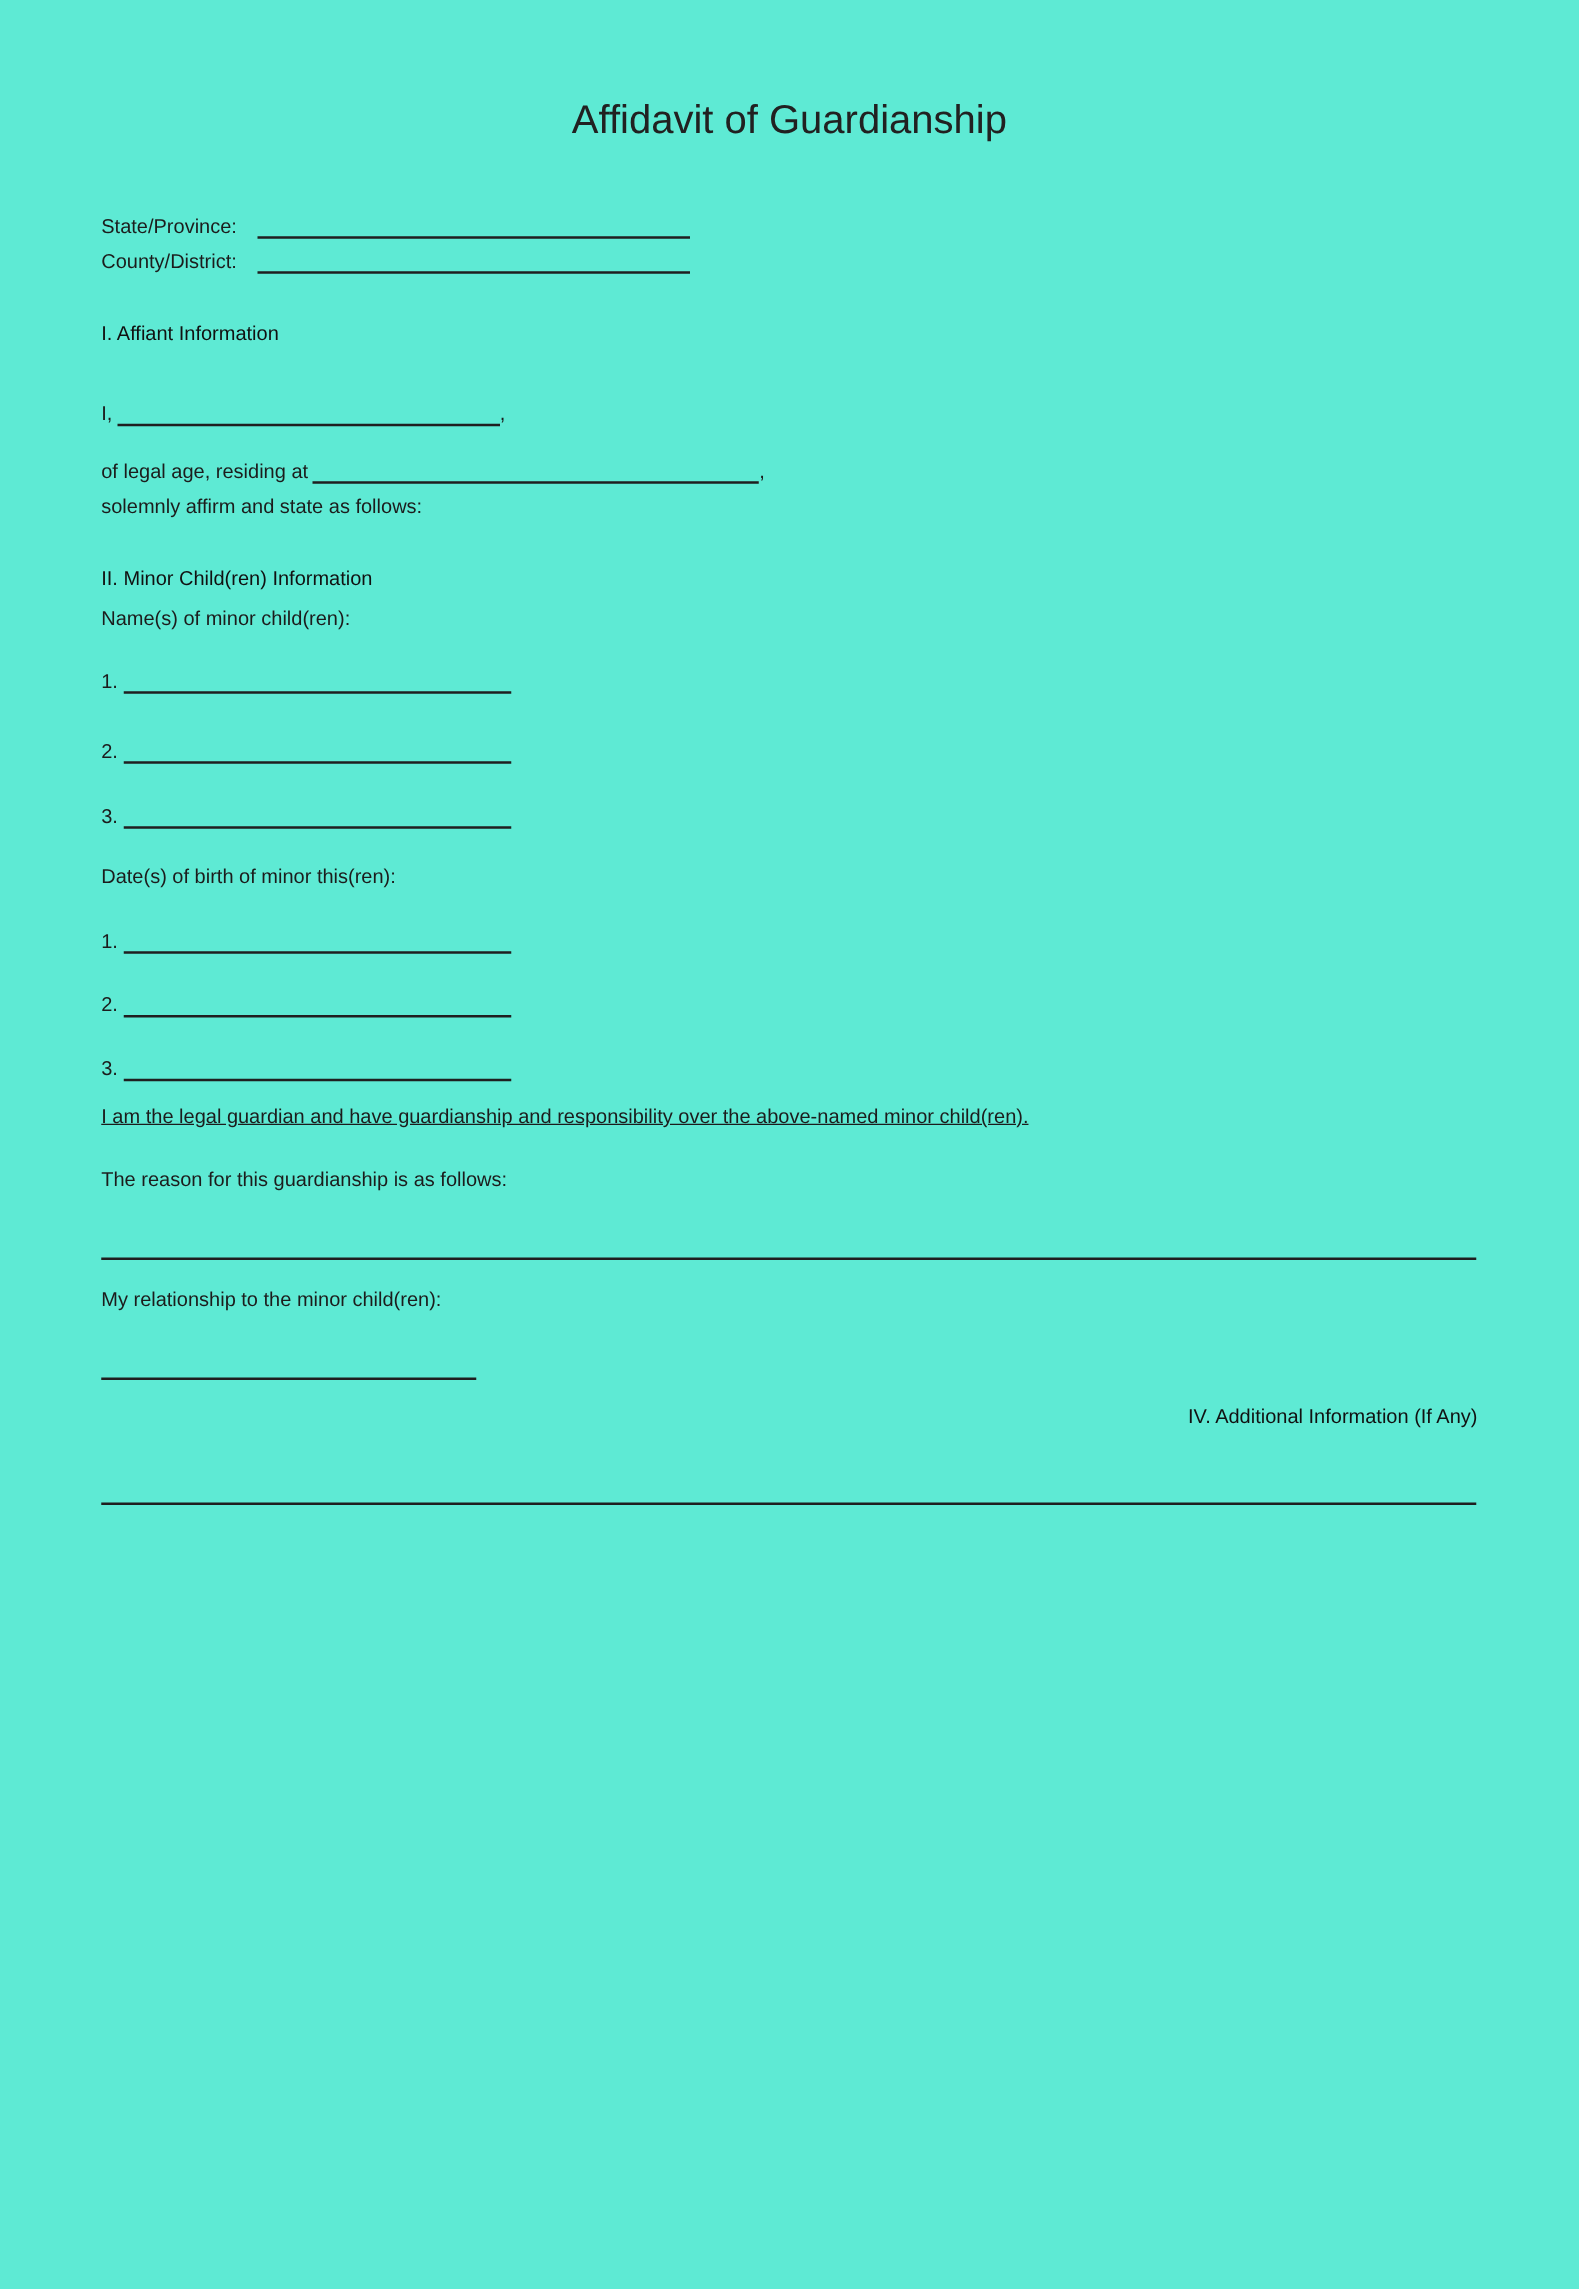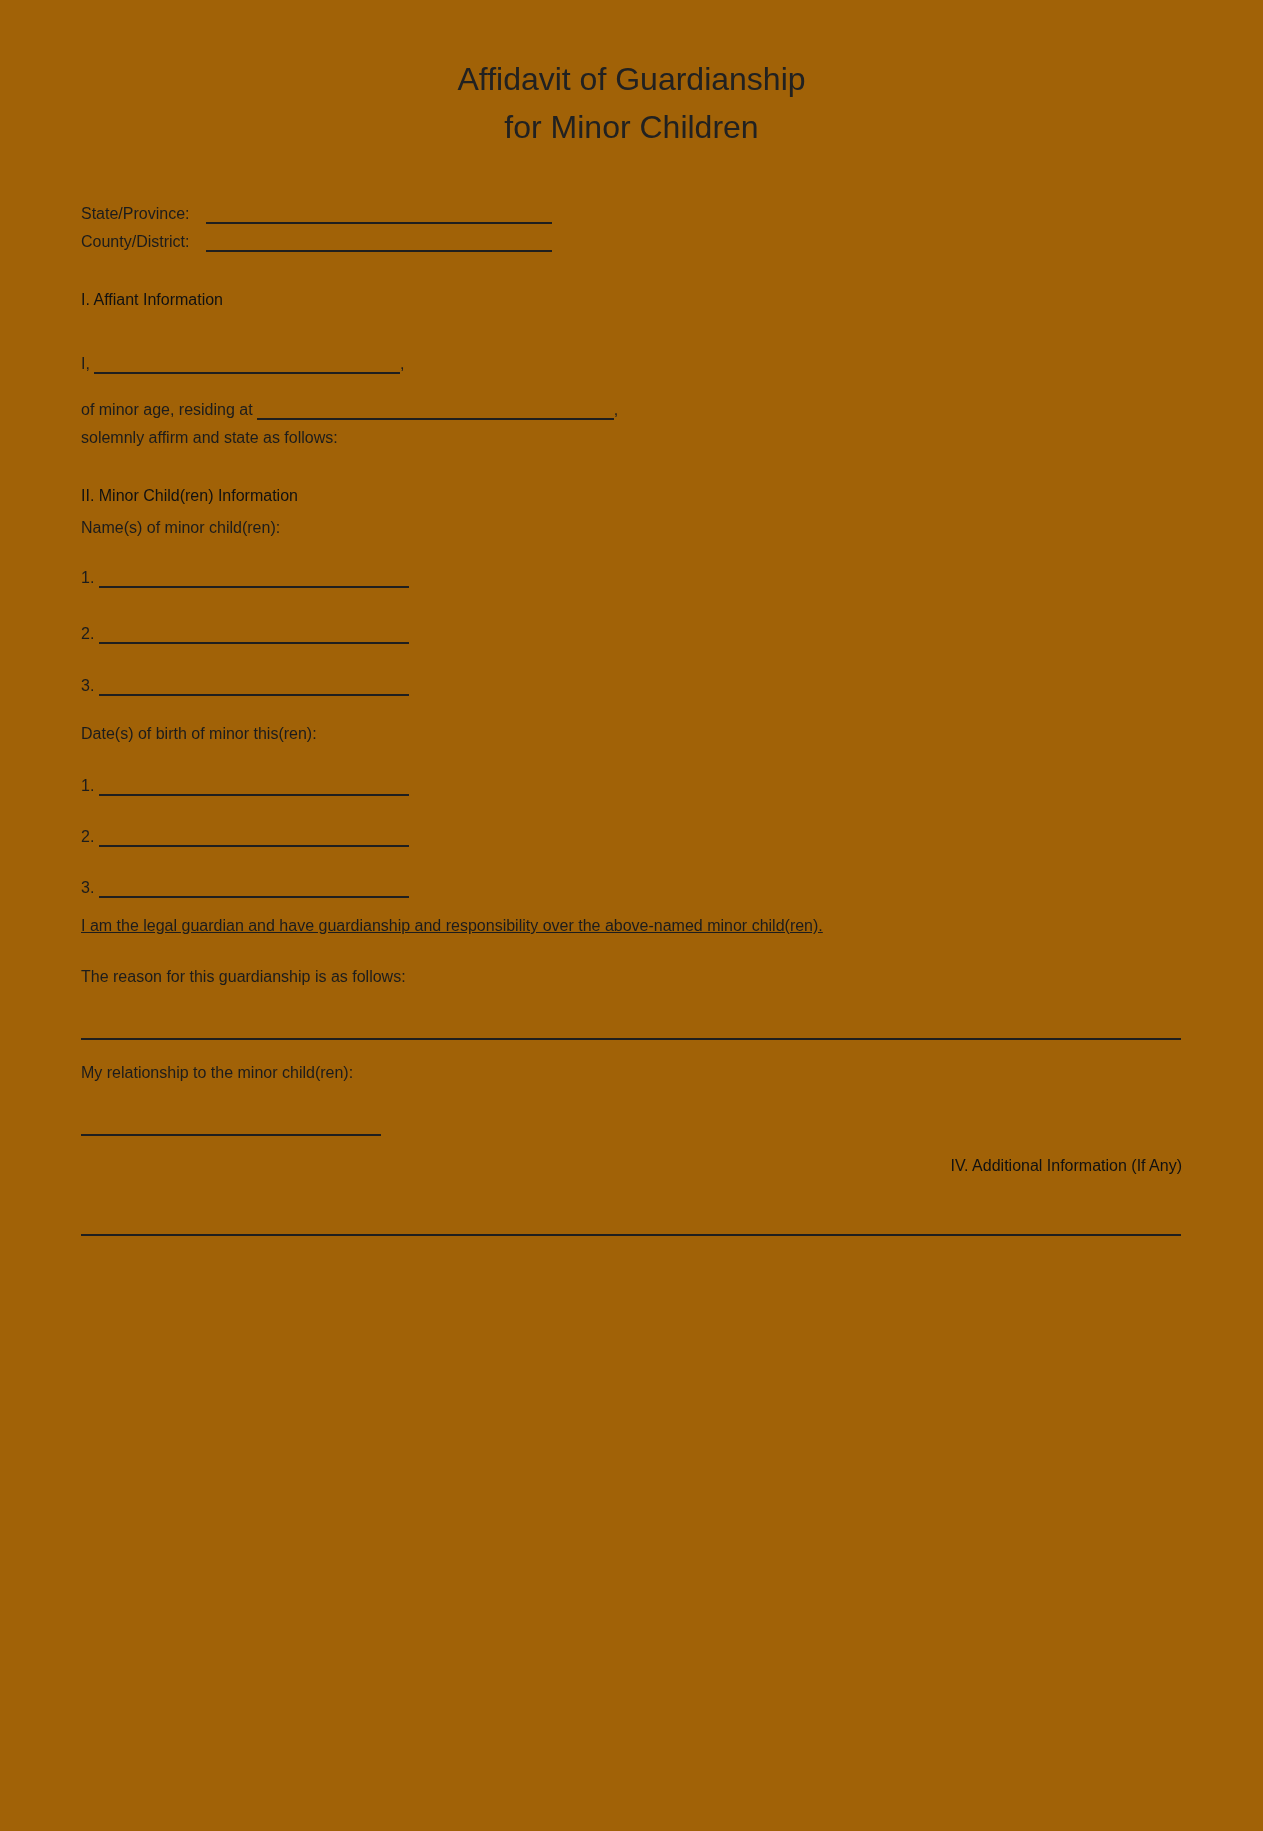--- a/index.html
+++ b/index.html
@@ -7,22 +7,22 @@
   body {
     width: 1263px;
     height: 1831px;
     font-family: "Liberation Sans", "DejaVu Sans", sans-serif;
     color: #1c1c1c;
     overflow: hidden;
   }
   .page {
     width: 1263px;
     height: 1831px;
-    padding: 0 81px;
-    background: #a16207;
+    padding: 16px 81px;
+    background: #5eead4;
   }
   .title {
     text-align: center;
     font-size: 32px;
     font-weight: 400;
     line-height: 38px;
     color: #212121;
   }
   .title-1 { padding-top: 60px; }
   .title-2 { margin-top: 10px; }
@@ -93,37 +93,36 @@
   .mt-rule2   { margin-top: 51px; }
   .mt-h4      { margin-top: 20px; text-align: right; }
   .mt-rule3   { margin-top: 58px; }
 </style>
 </head>
 <body>
 
 <div class="page">
 
   <div class="title title-1">Affidavit of Guardianship</div>
-  <div class="title title-2">for Minor Children</div>
 
   <div class="row mt-state">
     <span class="label-col">State/Province:</span><span class="blank blank-header"></span>
   </div>
   <div class="row mt-county">
     <span class="label-col">County/District:</span><span class="blank blank-header"></span>
   </div>
 
   <div class="heading mt-h1">I. Affiant Information</div>
 
   <div class="row mt-i">
     <span>I,</span><span class="blank blank-affiant"></span><span>,</span>
   </div>
 
   <div class="row mt-resid">
-    <span>of minor age, residing at</span><span class="blank blank-residing"></span><span>,</span>
+    <span>of legal age, residing at</span><span class="blank blank-residing"></span><span>,</span>
   </div>
 
   <div class="body-text mt-solemn">solemnly affirm and state as follows:</div>
 
   <div class="heading mt-h2">II. Minor Child(ren) Information</div>
 
   <div class="body-text mt-names">Name(s) of minor child(ren):</div>
 
   <div class="row mt-item-a">
     <span class="num">1.</span><span class="blank blank-numbered"></span>

